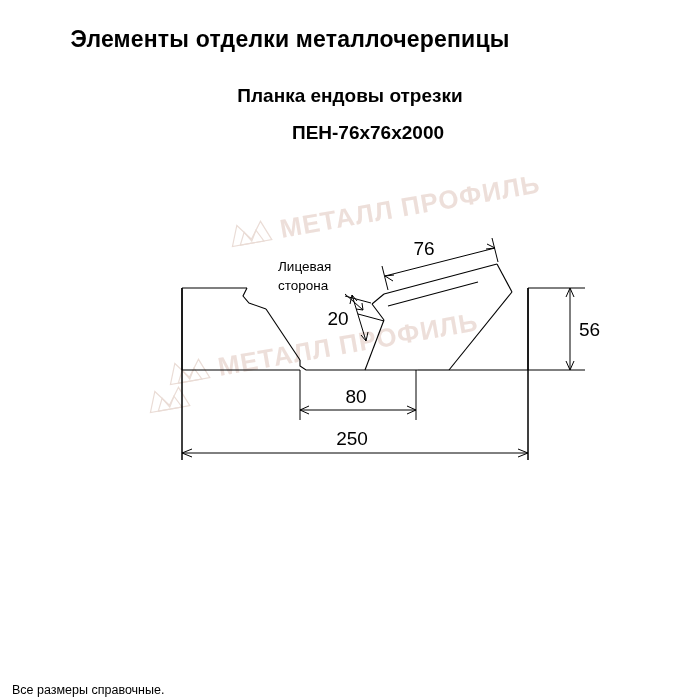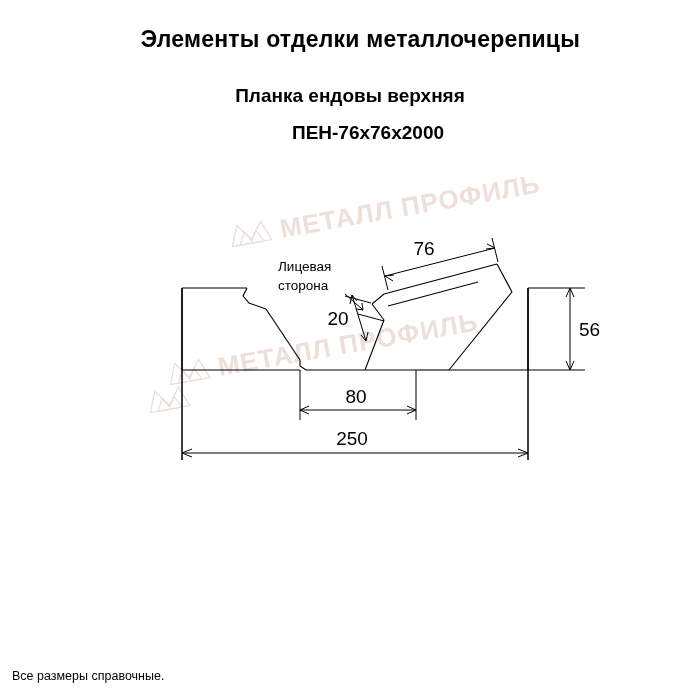--- a/index.html
+++ b/index.html
@@ -18,21 +18,21 @@
   .page {
     position: relative;
     width: 700px;
     height: 700px;
   }
   .title {
     position: absolute;
     top: 26px;
     left: 0;
     width: 580px;
-    text-align: right;
+    text-align: center;
     font-size: 23px;
     font-weight: bold;
     letter-spacing: 0.2px;
   }
   .subtitle {
     position: absolute;
     top: 85px;
     left: 0;
     width: 700px;
     text-align: center;
@@ -52,21 +52,21 @@
   .drawing {
     position: absolute;
     top: 170px;
     left: 0;
     width: 700px;
     height: 330px;
   }
   .footer {
     position: absolute;
     left: 12px;
-    bottom: 14px;
+    bottom: 0;
     width: 676px;
     font-size: 12.5px;
     line-height: 19px;
     margin-top: 28px;
   }
   .footer div { white-space: nowrap; }
   svg { display: block; }
   .wm {
     fill: none;
     stroke: #e8d9d2;
@@ -100,21 +100,21 @@
     font-size: 13.5px;
     fill: #000000;
   }
 </style>
 </head>
 <body>
 
 <div class="page">
 
   <div class="title">Элементы отделки металлочерепицы</div>
-  <div class="subtitle">Планка ендовы верхняя</div>
+  <div class="subtitle">Планка ендовы отрезки</div>
   <div class="code">ПЕН-76х76х2000</div>
 
   <div class="drawing">
     <svg width="700" height="330" viewBox="0 0 700 330" xmlns="http://www.w3.org/2000/svg">
 
       <g opacity="0.9">
         <g transform="translate(222,52) rotate(-10)">
           <path class="wm" d="M6 26 L14 6 L26 22 L38 6 L46 26 Z"></path>
           <path class="wm" d="M14 26 L20 14 L26 24 L32 14 L38 26 Z"></path>
           <text class="wmtext" x="56" y="26">МЕТАЛЛ ПРОФИЛЬ</text>

